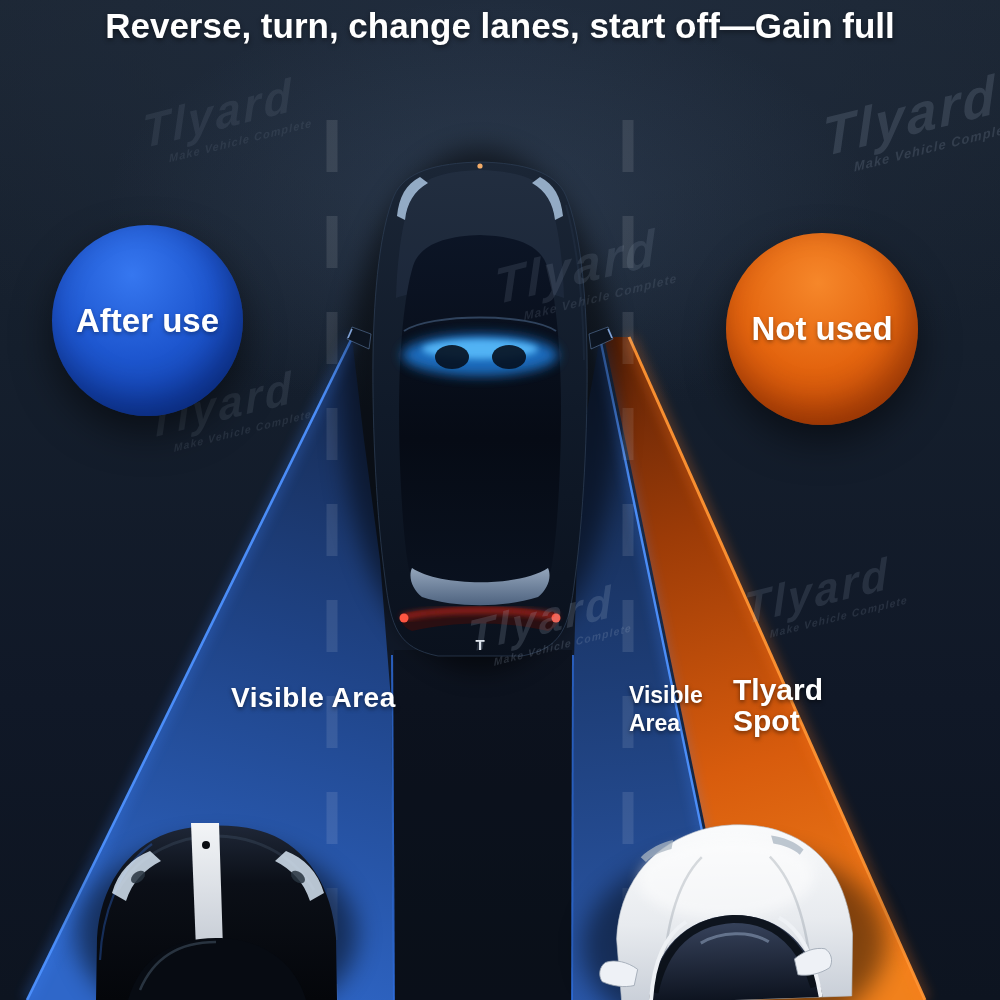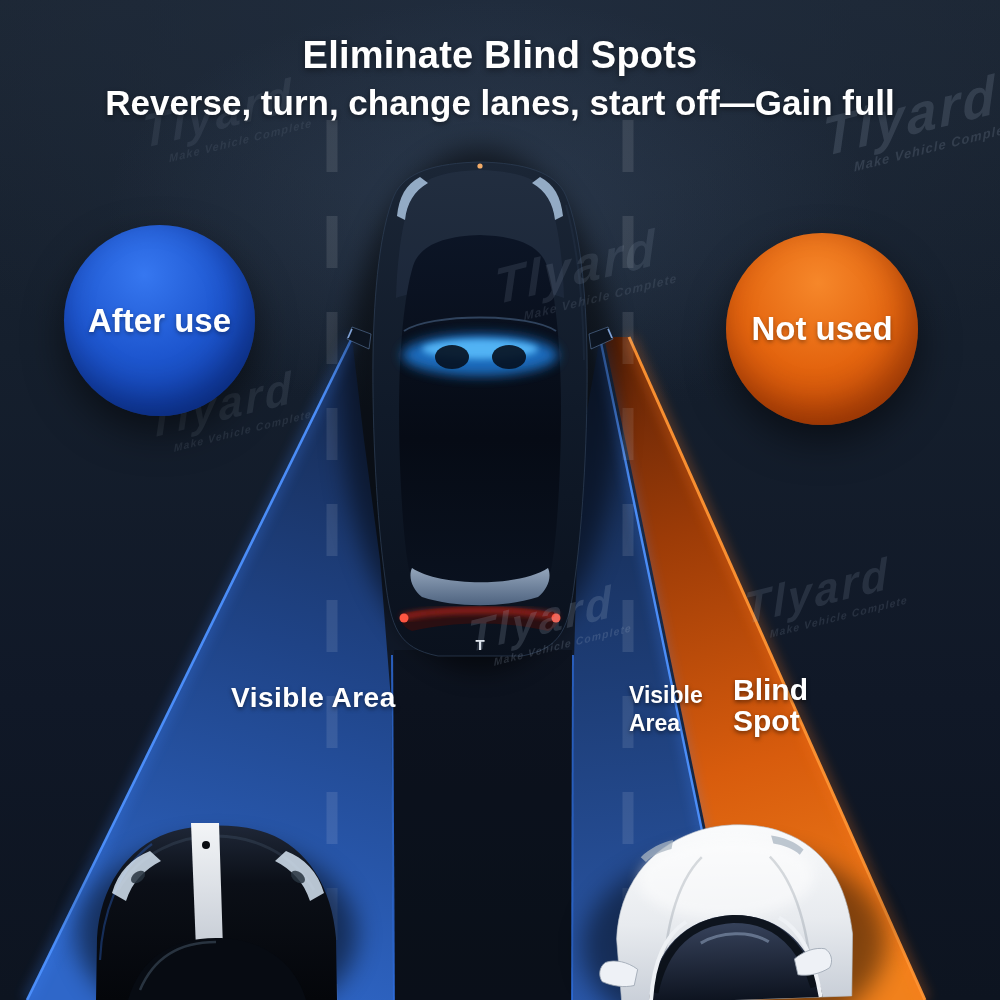--- a/index.html
+++ b/index.html
@@ -15,21 +15,21 @@
   
   .header{position:absolute;left:0;top:0;width:1000px;text-align:center;color:#fff;z-index:30;}
   .title{margin-top:34px;font-size:38px;font-weight:bold;letter-spacing:.2px;
          text-shadow:0 2px 6px rgba(0,0,0,.45);}
   .subtitle{margin-top:10px;font-size:35px;line-height:31px;font-weight:bold;
             text-shadow:0 2px 5px rgba(0,0,0,.45);}
   
   .badge{position:absolute;border-radius:50%;display:flex;align-items:center;justify-content:center;
          color:#fff;font-weight:bold;font-size:33px;z-index:25;
          text-shadow:0 2px 4px rgba(0,0,0,.35);}
-  .badge-blue{left:64px;top:225px;width:191px;height:191px;
+  .badge-blue{left:52px;top:225px;width:191px;height:191px;
     background:radial-gradient(circle at 42% 26%, #3677f0 0%, #1e57d0 45%, #0d3ba3 92%);
     box-shadow:0 16px 38px rgba(0,0,0,.5), inset -8px -16px 34px rgba(2,8,48,.40);}
   .badge-orange{left:726px;top:233px;width:192px;height:192px;
     background:radial-gradient(circle at 48% 26%, #f6872a 0%, #e4650f 48%, #bd4404 94%);
     box-shadow:0 16px 38px rgba(0,0,0,.5), inset -8px -16px 34px rgba(70,16,0,.40);text-align:center;}
   
   .zone-label{position:absolute;color:#fff;font-weight:bold;z-index:26;
               text-shadow:0 2px 4px rgba(0,0,0,.5);margin-left:41px;}
   .zl-left{left:190px;top:682px;font-size:28px;white-space:nowrap;letter-spacing:.5px;}
   .zl-right{left:588px;top:681px;font-size:23px;width:112px;line-height:28px;}
@@ -224,29 +224,28 @@
   <div class="wm wm-e">
     <span class="wm-brand">Tlyard</span>
     <span class="wm-tag">Make Vehicle Complete</span>
   </div>
   <div class="wm wm-f">
     <span class="wm-brand">Tlyard</span>
     <span class="wm-tag">Make Vehicle Complete</span>
   </div>
 
   <div class="header">
-    <div class="title">Eliminate Blind Spots</div>
     <div class="subtitle">
       <div>Reverse, turn, change lanes, start off—Gain full</div>
     </div>
   </div>
 
   <div class="badge badge-blue">
     <span>After use</span>
   </div>
   <div class="badge badge-orange">
     <span>Not used</span>
   </div>
 
   <div class="zone-label zl-left">Visible Area</div>
   <div class="zone-label zl-right">Visible Area</div>
-  <div class="zone-label zl-blind">Blind Spot</div>
+  <div class="zone-label zl-blind">Tlyard Spot</div>
 </div>
 
 </body></html>

